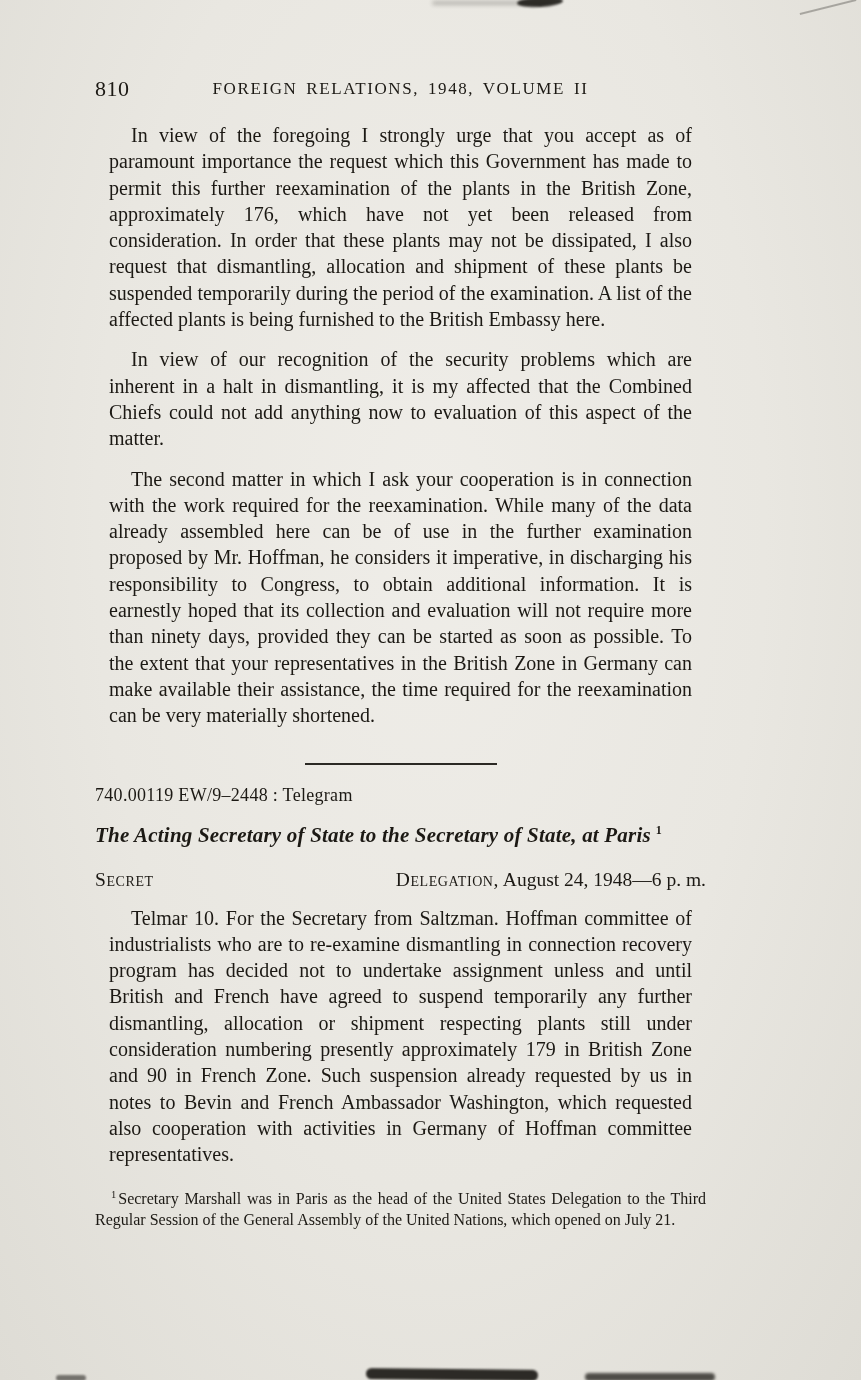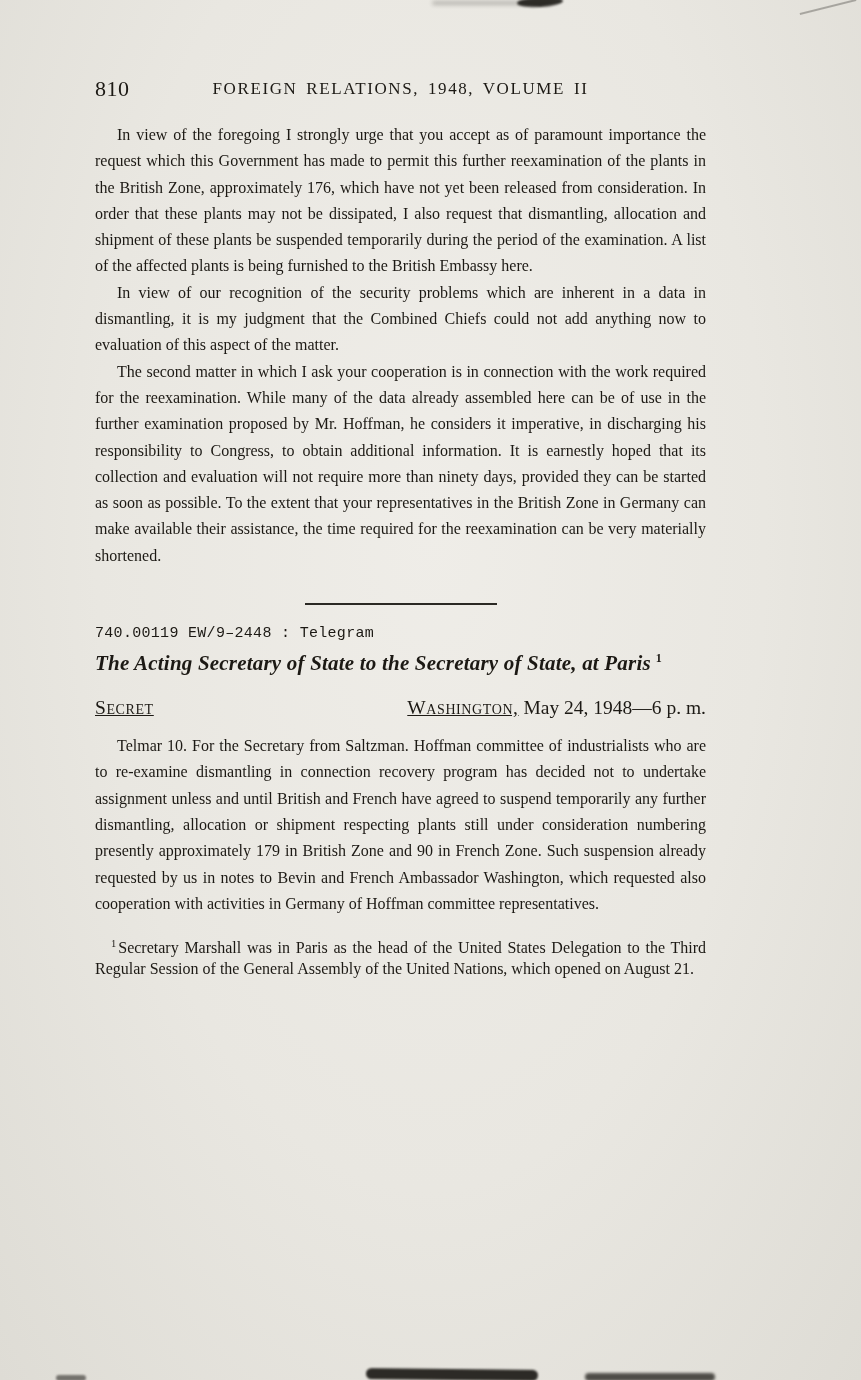--- a/index.html
+++ b/index.html
@@ -39,42 +39,41 @@
     display: block;
     text-align: center;
     font-size: 17px;
     letter-spacing: 1.6px;
     word-spacing: 3px;
     padding-top: 3px;
   }
 
   
   .letter p, .telegram p {
-    margin: 0;
-    font-size: 16px;
+    margin: 14px;
+    font-size: 20px;
     line-height: 26.3px;
     text-align: justify;
     text-indent: 22px;
     hyphens: auto;
   }
 
   
   .section-rule {
     width: 192px;
     height: 2px;
     background: #2b2924;
     margin: 34px auto 20px auto;
   }
 
   
   .citation {
-    font-size: 15px;
+    font-size: 18px;
     letter-spacing: 0.3px;
-    margin-bottom: 3px;
-    font-family: Liberation Mono, monospace;
+    margin-bottom: 11px;
   }
   .doc-title {
     margin: 0 0 21px 0;
     font-weight: bold;
     font-style: italic;
     font-size: 21px;
     line-height: 26px;
     letter-spacing: 0.2px;
   }
   .doc-title sup {
@@ -82,21 +81,21 @@
     font-size: 12px;
     margin-left: 5px;
   }
   .dateline-row {
     display: flex;
     justify-content: space-between;
     align-items: baseline;
     font-size: 19.5px;
     margin-bottom: 14px;
   }
-  .smallcaps { font-variant: small-caps; letter-spacing: 0.6px; text-decoration: underline; }
+  .smallcaps { font-variant: small-caps; letter-spacing: 0.6px; }
 
   
   .footnote { margin-top: 17px; }
   .footnote p {
     margin: 0;
     font-size: 16px;
     line-height: 20.8px;
     text-align: justify;
     text-indent: 16px;
   }
@@ -116,41 +115,41 @@
 
 <div class="page">
 
   <header class="running-head">
     <span class="page-num">810</span>
     <span class="head-title">FOREIGN RELATIONS, 1948, VOLUME II</span>
   </header>
 
   <section class="letter">
     <p>In view of the foregoing I strongly urge that you accept as of paramount importance the request which this Government has made to permit this further reexamination of the plants in the British Zone, approximately 176, which have not yet been released from consideration. In order that these plants may not be dissipated, I also request that dismantling, allocation and shipment of these plants be suspended temporarily during the period of the examination. A list of the affected plants is being furnished to the British Embassy here.</p>
-    <p>In view of our recognition of the security problems which are inherent in a data in dismantling, it is my judgment that the Combined Chiefs could not add anything now to evaluation of this aspect of the matter.</p>
+    <p>In view of our recognition of the security problems which are inherent in a halt in dismantling, it is my affected that the Combined Chiefs could not add anything now to evaluation of this aspect of the matter.</p>
     <p>The second matter in which I ask your cooperation is in connection with the work required for the reexamination. While many of the data already assembled here can be of use in the further examination proposed by Mr. Hoffman, he considers it imperative, in discharging his responsibility to Congress, to obtain additional information. It is earnestly hoped that its collection and evaluation will not require more than ninety days, provided they can be started as soon as possible. To the extent that your representatives in the British Zone in Germany can make available their assistance, the time required for the reexamination can be very materially shortened.</p>
   </section>
 
   <div class="section-rule"></div>
 
   <section class="telegram">
     <div class="citation">740.00119 EW/9–2448 : Telegram</div>
 
     <h2 class="doc-title"><span>The Acting Secretary of State to the Secretary of State, at Paris</span><sup>1</sup></h2>
 
     <div class="dateline-row">
       <span class="smallcaps">Secret</span>
-      <span><span class="smallcaps">Washington,</span><span> May 24, 1948—6 p. m.</span></span>
+      <span><span class="smallcaps">Delegation,</span><span> August 24, 1948—6 p. m.</span></span>
     </div>
 
     <p>Telmar 10. For the Secretary from Saltzman. Hoffman committee of industrialists who are to re-examine dismantling in connection recovery program has decided not to undertake assignment unless and until British and French have agreed to suspend temporarily any further dismantling, allocation or shipment respecting plants still under consideration numbering presently approximately 179 in British Zone and 90 in French Zone. Such suspension already requested by us in notes to Bevin and French Ambassador Washington, which requested also cooperation with activities in Germany of Hoffman committee representatives.</p>
   </section>
 
   <footer class="footnote">
-    <p><sup>1</sup><span>Secretary Marshall was in Paris as the head of the United States Delegation to the Third Regular Session of the General Assembly of the United Nations, which opened on August 21.</span></p>
+    <p><sup>1</sup><span>Secretary Marshall was in Paris as the head of the United States Delegation to the Third Regular Session of the General Assembly of the United Nations, which opened on July 21.</span></p>
   </footer>
 
 </div>
 
 <div>
   <div class="artifact a-top-blob"></div>
   <div class="artifact a-top-streak"></div>
   <div class="artifact a-top-scratch"></div>
   <div class="artifact a-bot-1"></div>
   <div class="artifact a-bot-2"></div>

